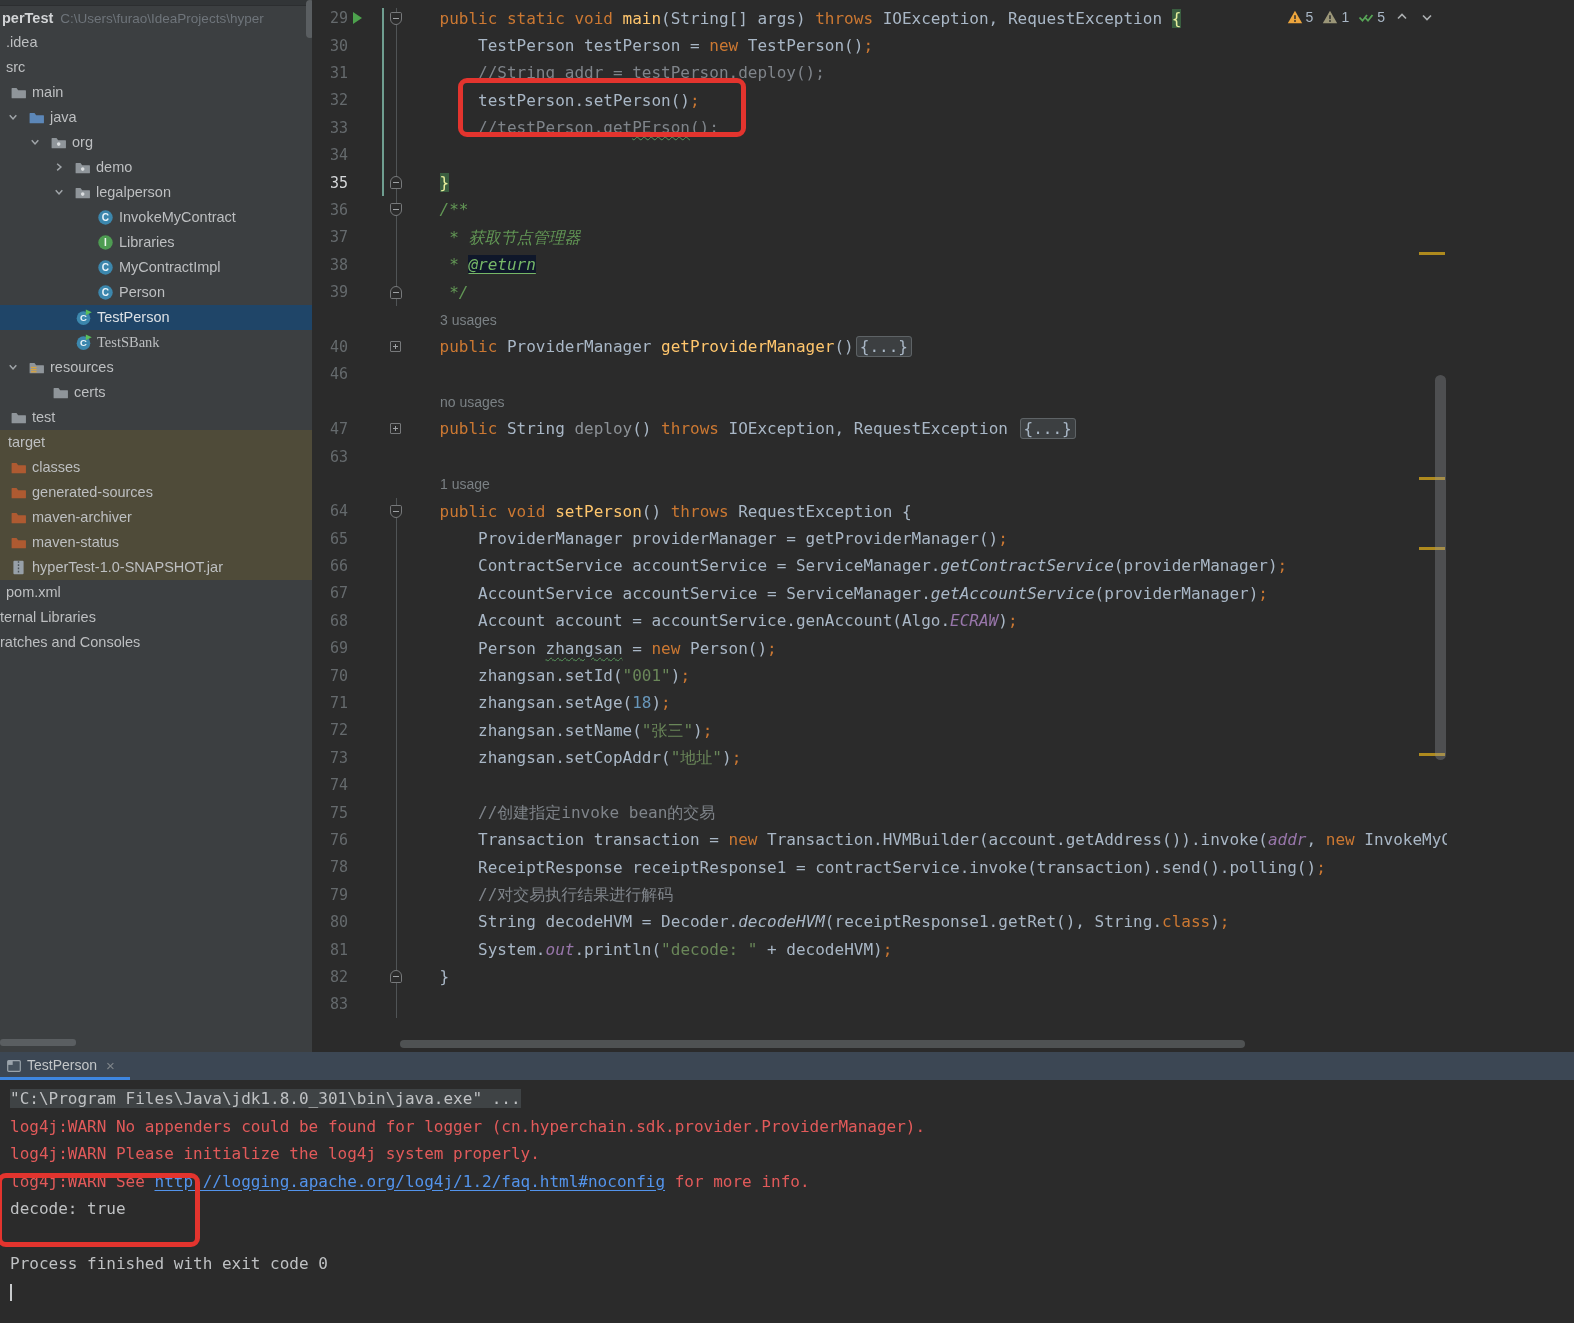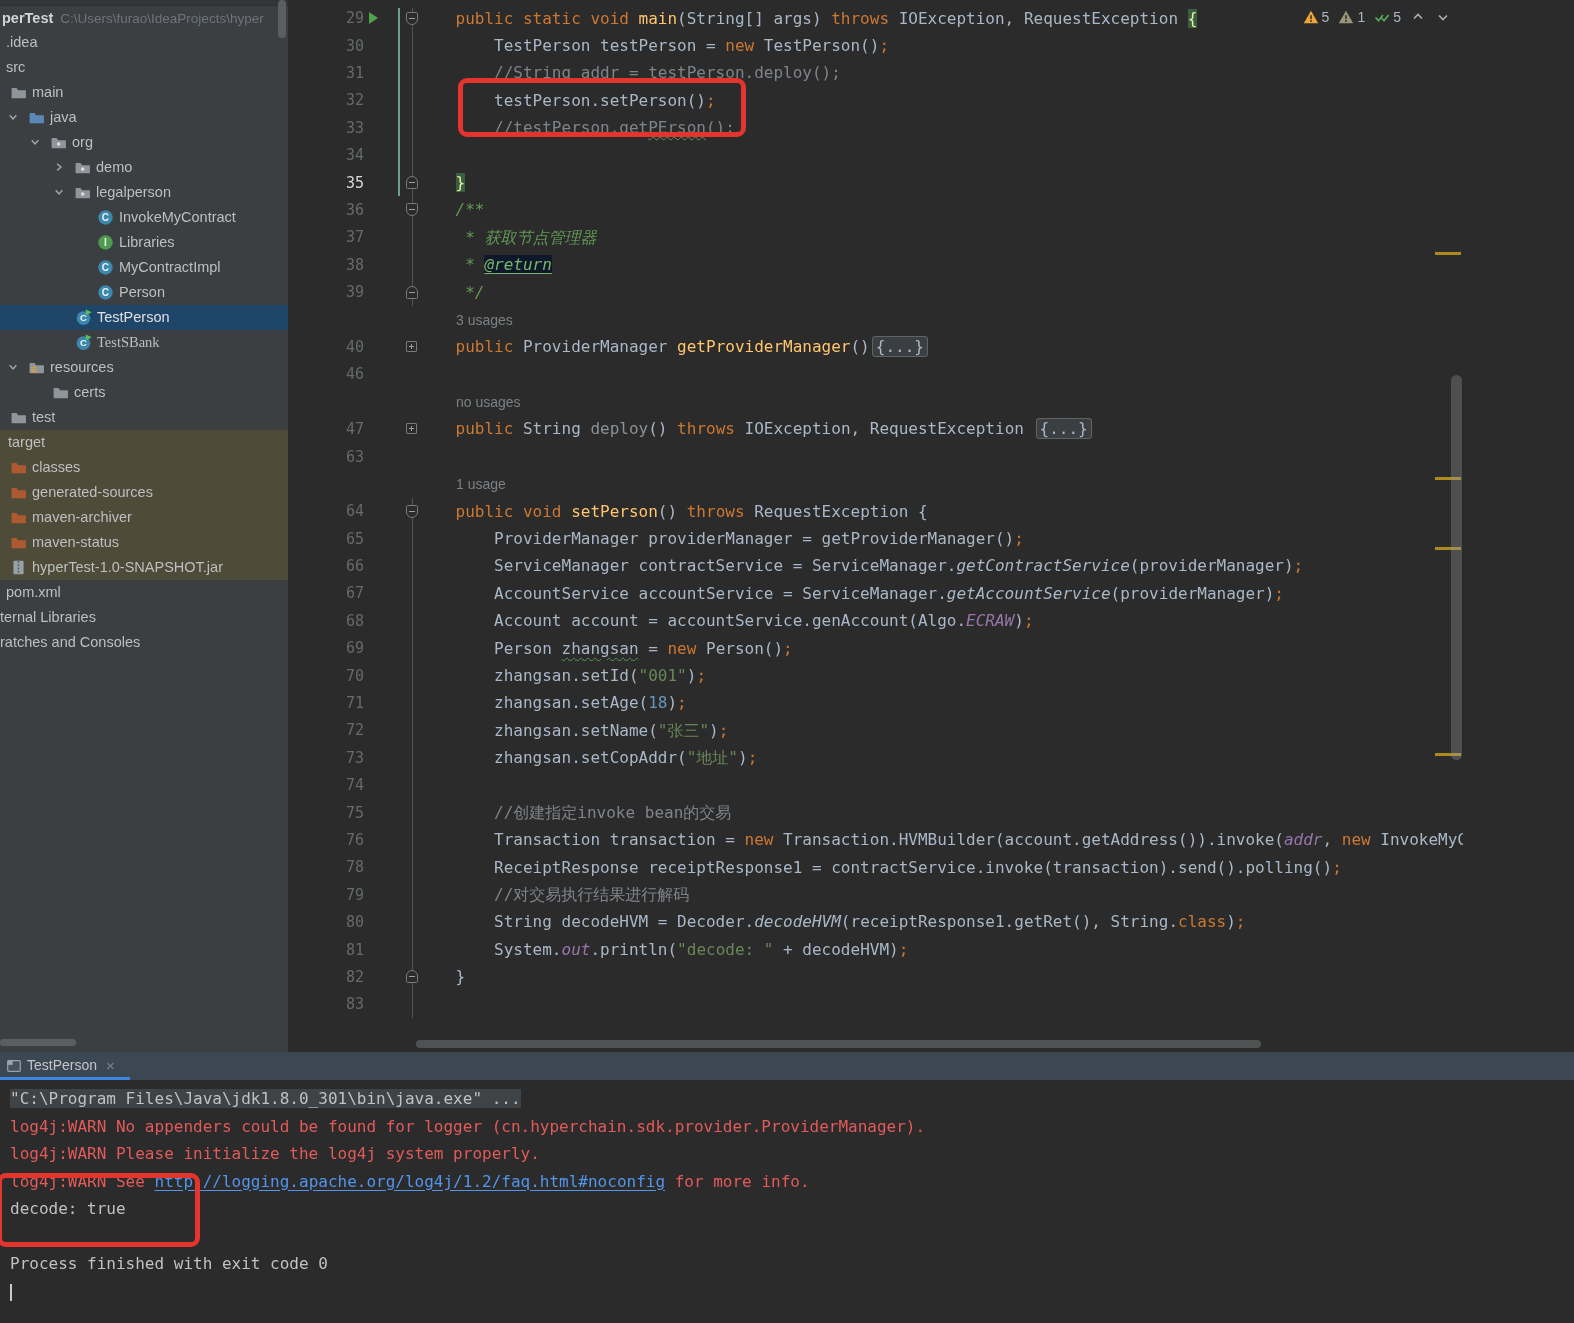--- a/index.html
+++ b/index.html
@@ -1,38 +1,38 @@
 <!DOCTYPE html>
 <html><head>
 <meta charset="utf-8">
 <style>
   html,body{margin:0;padding:0;background:#2B2B2B;}
   body{width:1574px;height:1323px;position:relative;overflow:hidden;font-family:"Liberation Sans",sans-serif;}
   .screen{position:absolute;inset:0;}
 
   
-  .tree{position:absolute;left:0;top:0;width:288px;height:1052px;background:#3C3F41;overflow:hidden;}
+  .tree{position:absolute;left:0;top:0;width:316px;height:1052px;background:#3C3F41;overflow:hidden;}
   .tree-top{height:5px;background:#323537;border-bottom:1px solid #2C2E30;}
   .tree-header{height:24px;display:flex;align-items:center;padding-left:2px;white-space:nowrap;overflow:hidden;}
   .tree-proj{font-weight:bold;color:#D2D4D6;font-size:14.5px;}
   .tree-path{color:#6E747A;font-size:13.5px;margin-left:7px;}
   .trow{position:relative;height:25px;white-space:nowrap;}
   .trow.sel{background:#1F4568;}
   .trow.hl{background:#4F4B39;}
   .trow .lbl{position:absolute;top:0;line-height:25px;font-size:14.5px;color:#BDBFC1;}
   .trow.sel .lbl{color:#DDE1E5;}
   .trow .ticon{position:absolute;top:4px;width:17px;height:17px;}
   .trow .ticon svg{width:17px;height:17px;display:block;}
   .trow .chev{position:absolute;top:5px;width:15px;height:15px;}
   .trow .chev svg{width:15px;height:15px;display:block;}
   .tvscroll{position:absolute;right:2px;top:0;width:8px;height:38px;background:#5A5E61;border-radius:4px;}
   .thscroll{position:absolute;left:0;top:1039px;width:76px;height:7px;background:#5A5E61;border-radius:3px;}
 
   
-  .editor{position:absolute;left:312px;top:0;width:1135px;height:1052px;background:#2B2B2B;overflow:hidden;margin-left:16px;}
+  .editor{position:absolute;left:312px;top:0;width:1135px;height:1052px;background:#2B2B2B;overflow:hidden;}
   #editorRows{position:absolute;left:0;top:4.6px;right:0;z-index:2;}
   .erow{position:relative;height:27.4px;display:flex;align-items:center;}
   .enum{width:36px;text-align:right;font:15px "DejaVu Sans Mono",monospace;color:#656A6D;flex:none;}
   .enum.cur{color:#D6D8DA;}
   .erun{width:18px;flex:none;display:flex;justify-content:center;align-items:center;}
   .runarrow{width:0;height:0;border-left:9px solid #4DA24D;border-top:6px solid transparent;border-bottom:6px solid transparent;}
   .egut{width:35px;flex:none;position:relative;height:100%;}
   pre.ecode{margin:0;flex:1;font:16px/27.4px "DejaVu Sans Mono",monospace;white-space:pre;color:#A9B7C6;}
   .hint{display:inline-block;margin-left:128px;font-size:14px;color:#7A8084;font-family:"Liberation Sans",sans-serif;}
   .fm{position:absolute;left:24px;top:7px;width:12px;height:13px;background:#2B2B2B;border:1px solid #77797B;box-sizing:border-box;z-index:3;}
@@ -448,21 +448,21 @@
         <div class="erow">
           <span class="enum">65</span>
           <span class="erun"></span>
           <span class="egut"></span>
           <pre class="ecode"><span class="tk-t">        ProviderManager providerManager = getProviderManager()</span><span class="tk-sc">;</span></pre>
         </div>
         <div class="erow">
           <span class="enum">66</span>
           <span class="erun"></span>
           <span class="egut"></span>
-          <pre class="ecode"><span class="tk-t">        ServiceManager contractService = ServiceManager.</span><span class="tk-i">getContractService</span><span class="tk-t">(providerManager)</span><span class="tk-sc">;</span></pre>
+          <pre class="ecode"><span class="tk-t">        ContractService accountService = ServiceManager.</span><span class="tk-i">getContractService</span><span class="tk-t">(providerManager)</span><span class="tk-sc">;</span></pre>
         </div>
         <div class="erow">
           <span class="enum">67</span>
           <span class="erun"></span>
           <span class="egut"></span>
           <pre class="ecode"><span class="tk-t">        AccountService accountService = ServiceManager.</span><span class="tk-i">getAccountService</span><span class="tk-t">(providerManager)</span><span class="tk-sc">;</span></pre>
         </div>
         <div class="erow">
           <span class="enum">68</span>
           <span class="erun"></span>

